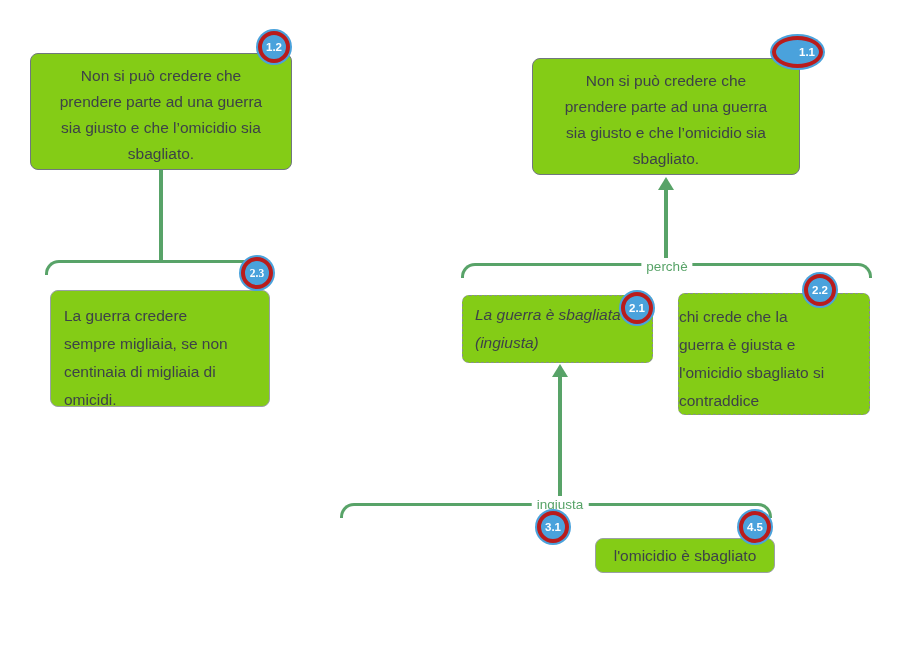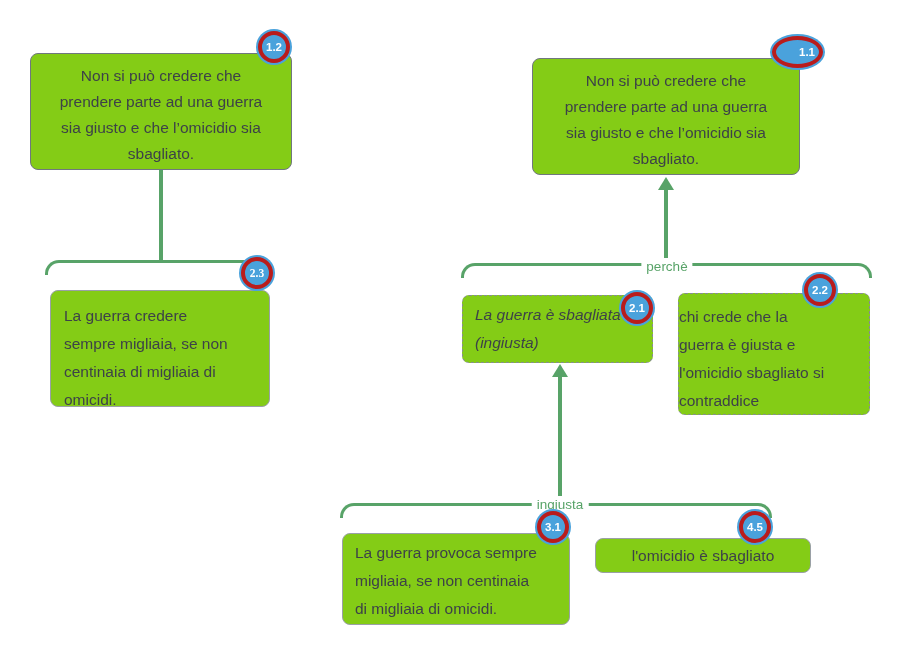--- a/index.html
+++ b/index.html
@@ -119,25 +119,20 @@
 contraddice</div>
   </div>
   <div class="badge" style="left:804px;top:274px;text-align:center;">2.2</div>
 
   <div class="arrowhead" style="left:552px;top:364px;"></div>
   <div class="vline" style="left:558px;top:375px;height:130px;"></div>
   <div class="edge-label" style="left:560px;top:472px;">ingiusta</div>
 
   <div class="bracket" style="left:340px;top:503px;width:432px;"></div>
 
-  <div class="node solid-light" style="left:342px;top:533px;width:228px;height:92px;padding:5px 12px;line-height:28px;">
-    <div class="txt">La guerra provoca sempre
-migliaia, se non centinaia
-di migliaia di omicidi.</div>
-  </div>
   <div class="badge" style="left:513px;top:511px;margin-left:24px;">3.1</div>
 
-  <div class="node solid-light center" style="left:595px;top:538px;width:216px;height:35px;padding:3px 8px;line-height:28px;">
+  <div class="node solid-light center" style="left:595px;top:538px;width:180px;height:35px;padding:3px 8px;line-height:28px;">
     <div class="txt">l'omicidio è sbagliato</div>
   </div>
   <div class="badge" style="left:739px;top:511px;">4.5</div>
 
 </div>
 
 </body></html>

